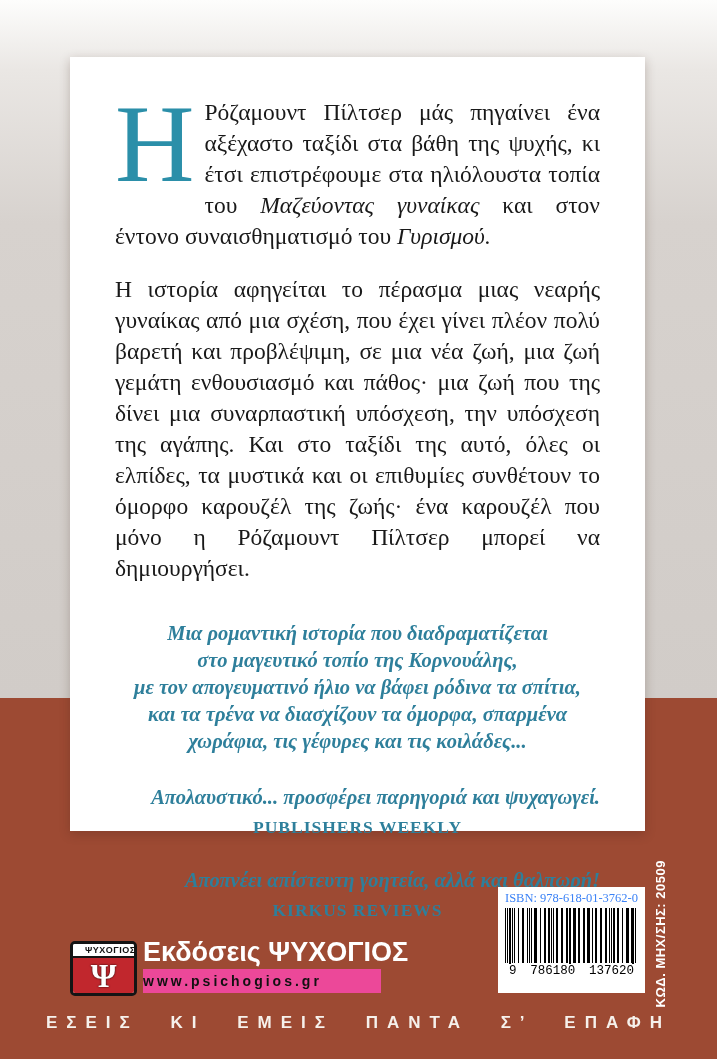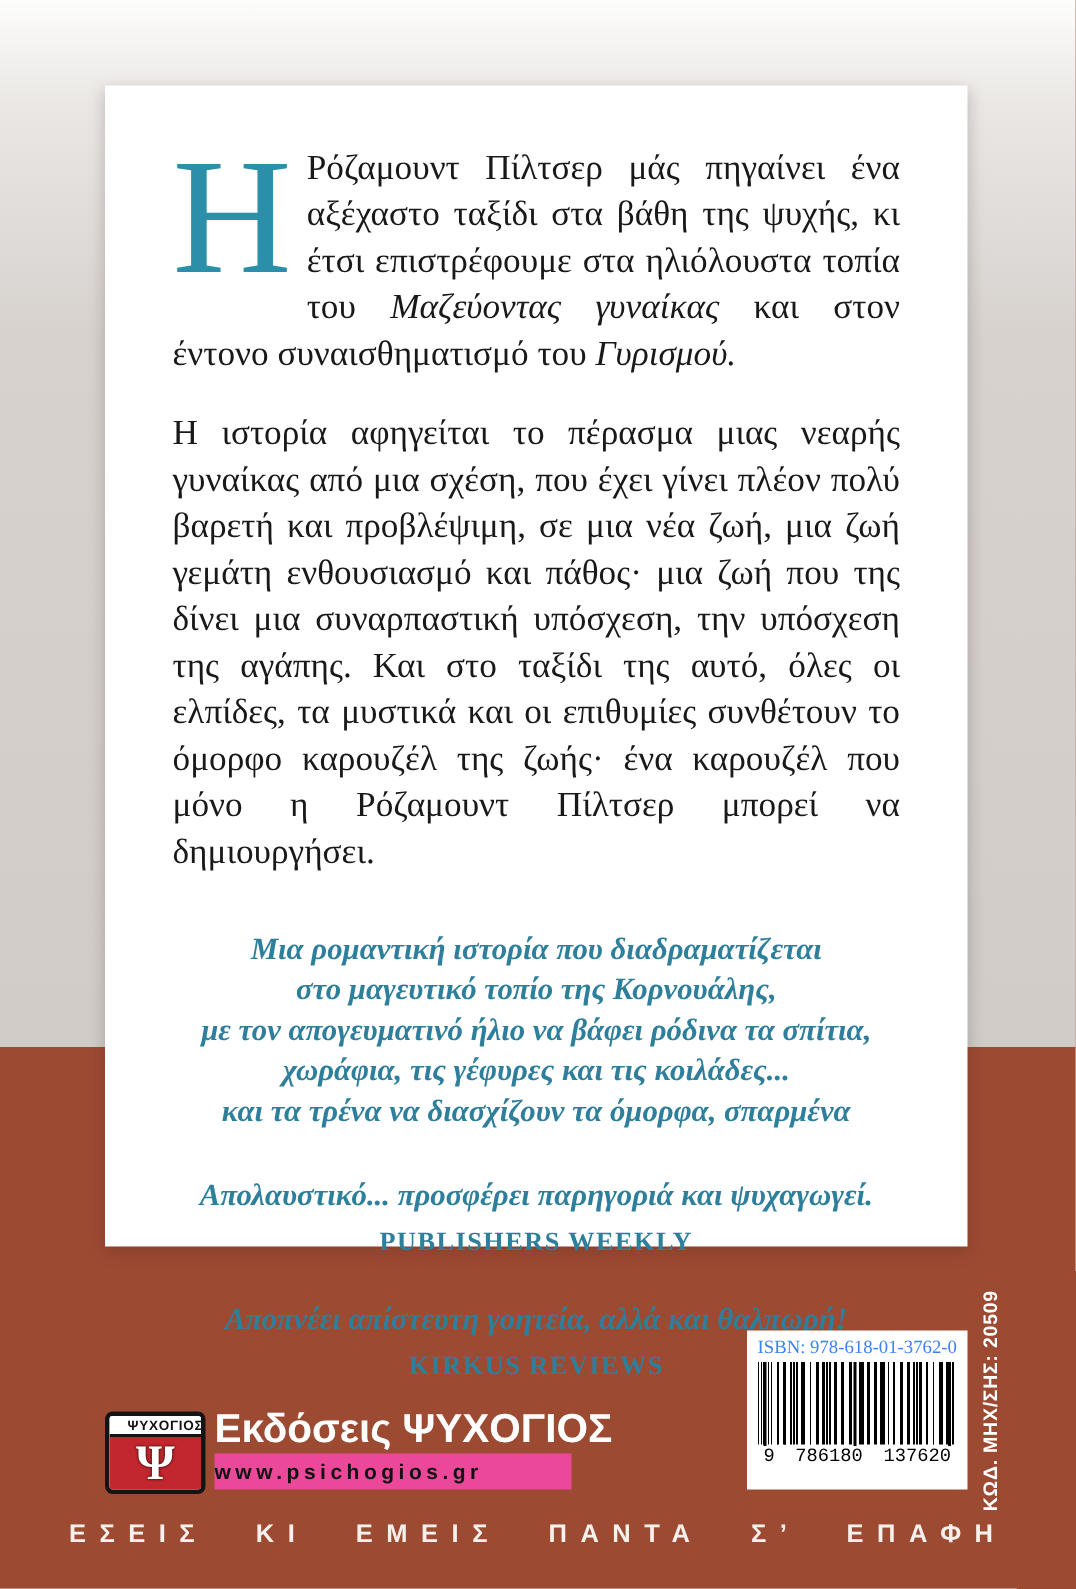--- a/index.html
+++ b/index.html
@@ -28,21 +28,21 @@
   .dropcap{
     float:left;color:#2b8fa9;font-size:110px;line-height:90px;height:93px;
     margin:2px 10px 0 0;font-weight:400;
   }
   .ital{font-style:italic;}
   .par2{margin-top:22px;}
   .quote-block{
     margin-top:36px;text-align:center;font-style:italic;font-weight:600;
     color:#2e7f9b;font-size:20.5px;line-height:27px;
   }
-  .review{margin-top:29px;text-align:center;font-style:italic;font-weight:600;
+  .review{margin-top:29px;text-align:right;font-style:italic;font-weight:600;
     color:#2e7f9b;font-size:20.5px;line-height:26px;}
   .review-source{
     margin-top:7px;text-align:center;color:#2e7f9b;font-size:17.5px;
     font-weight:bold;font-style:normal;letter-spacing:1px;
   }
   
   .logo-emblem{
     position:absolute;left:70px;top:941px;width:67px;height:55px;
     background:#fff;border:3px solid #141414;border-radius:5px;
     box-sizing:border-box;overflow:hidden;
@@ -117,22 +117,22 @@
   <p class="body-par" style="margin:0;">
     <span class="dropcap">Η</span><span>Ρόζαμουντ Πίλτσερ μάς πηγαίνει ένα αξέχαστο ταξίδι στα βάθη της ψυχής, κι έτσι επιστρέφουμε στα ηλιόλουστα τοπία του </span><span class="ital">Μαζεύοντας γυναίκας</span><span> και στον έντονο συναισθηματισμό του </span><span class="ital">Γυρισμού.</span>
   </p>
 
   <p class="body-par par2" style="margin-bottom:0;">Η ιστορία αφηγείται το πέρασμα μιας νεαρής γυναίκας από μια σχέση, που έχει γίνει πλέον πολύ βαρετή και προβλέψιμη, σε μια νέα ζωή, μια ζωή γεμάτη ενθουσιασμό και πάθος· μια ζωή που της δίνει μια συναρπαστική υπόσχεση, την υπόσχεση της αγάπης. Και στο ταξίδι της αυτό, όλες οι ελπίδες, τα μυστικά και οι επιθυμίες συνθέτουν το όμορφο καρουζέλ της ζωής· ένα καρουζέλ που μόνο η Ρόζαμουντ Πίλτσερ μπορεί να δημιουργήσει.</p>
 
   <div class="quote-block">
     <div>Μια ρομαντική ιστορία που διαδραματίζεται</div>
     <div>στο μαγευτικό τοπίο της Κορνουάλης,</div>
     <div>με τον απογευματινό ήλιο να βάφει ρόδινα τα σπίτια,</div>
+    <div>και τα τρένα να διασχίζουν τα όμορφα, σπαρμένα</div>
     <div>χωράφια, τις γέφυρες και τις κοιλάδες...</div>
-    <div>και τα τρένα να διασχίζουν τα όμορφα, σπαρμένα</div>
   </div>
 
   <div class="review">Απολαυστικό... προσφέρει παρηγοριά και ψυχαγωγεί.</div>
   <div class="review-source">PUBLISHERS WEEKLY</div>
 
   <div class="review">Αποπνέει απίστευτη γοητεία, αλλά και θαλπωρή!</div>
   <div class="review-source">KIRKUS REVIEWS</div>
 
 </div>
 

